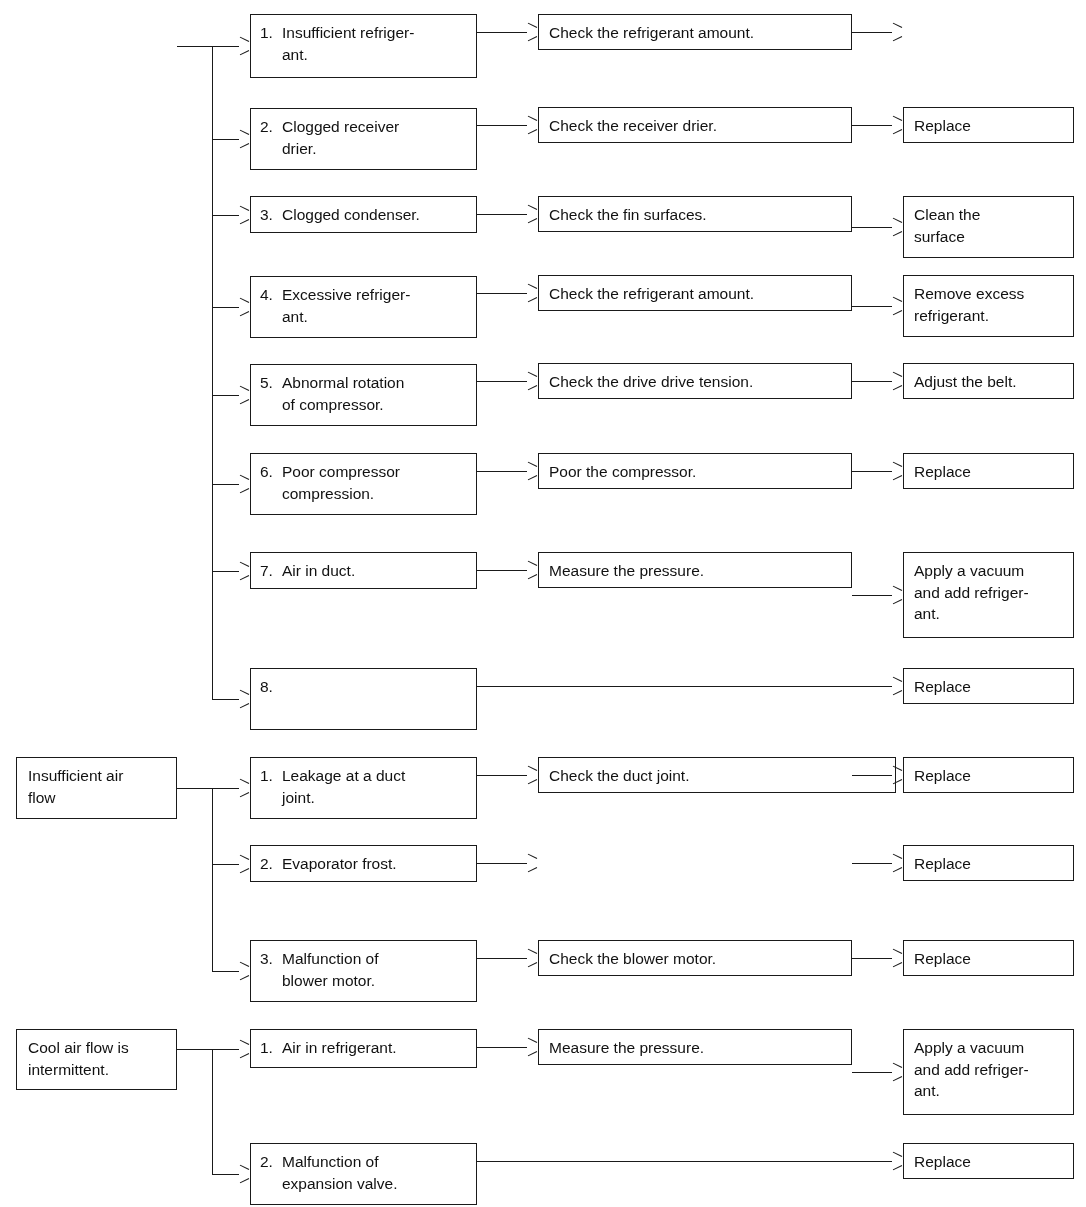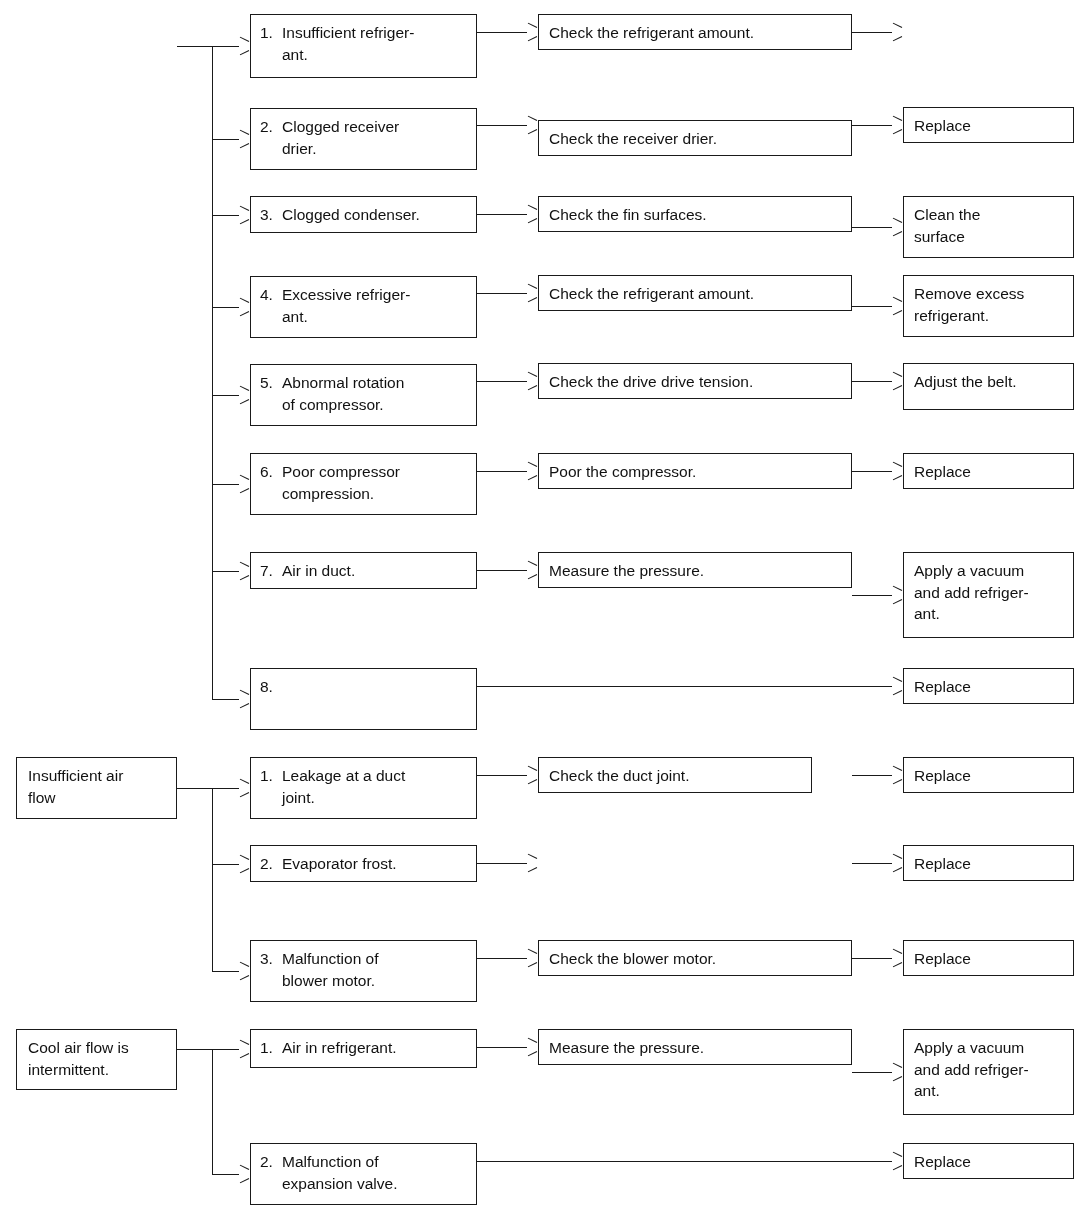--- a/index.html
+++ b/index.html
@@ -104,21 +104,21 @@
     <div class="arrowhead open" style="left: 527px; top: 27px;"></div>
     <div class="node check" style="left: 538px; top: 14px; width: 314px; height: 36px;"><span>Check the refrigerant amount.</span></div>
     <div class="edge h" style="left: 852px; top: 32px; width: 40px;"></div>
     <div class="arrowhead open" style="left: 892px; top: 27px;"></div>
     <div class="edge h" style="left: 212px; top: 139px; width: 27px;"></div>
     <div class="arrowhead open" style="left: 239px; top: 134px;"></div>
     <div class="node cause" style="left: 250px; top: 108px; width: 227px; height: 62px;"><div class="cause-inner"><span class="cause-num">2.</span><span class="cause-text">Clogged receiver
 drier.</span></div></div>
     <div class="edge h" style="left: 477px; top: 125px; width: 50px;"></div>
     <div class="arrowhead open" style="left: 527px; top: 120px;"></div>
-    <div class="node check" style="left: 538px; top: 120px; width: 314px; height: 36px;"><span>Check the receiver drier.</span></div>
+    <div class="node check" style="left: 538px; top: 107px; width: 314px; height: 36px;"><span>Check the receiver drier.</span></div>
     <div class="edge h" style="left: 852px; top: 125px; width: 40px;"></div>
     <div class="arrowhead open" style="left: 892px; top: 120px;"></div>
     <div class="node action" style="left: 903px; top: 107px; width: 171px; height: 36px;"><span>Replace</span></div>
     <div class="edge h" style="left: 212px; top: 215px; width: 27px;"></div>
     <div class="arrowhead open" style="left: 239px; top: 210px;"></div>
     <div class="node cause" style="left: 250px; top: 196px; width: 227px; height: 37px;"><div class="cause-inner"><span class="cause-num">3.</span><span class="cause-text">Clogged condenser.</span></div></div>
     <div class="edge h" style="left: 477px; top: 214px; width: 50px;"></div>
     <div class="arrowhead open" style="left: 527px; top: 209px;"></div>
     <div class="node check" style="left: 538px; top: 196px; width: 314px; height: 36px;"><span>Check the fin surfaces.</span></div>
     <div class="edge h" style="left: 852px; top: 227px; width: 40px;"></div>
@@ -138,21 +138,21 @@
 refrigerant.</span></div>
     <div class="edge h" style="left: 212px; top: 395px; width: 27px;"></div>
     <div class="arrowhead open" style="left: 239px; top: 390px;"></div>
     <div class="node cause" style="left: 250px; top: 364px; width: 227px; height: 62px;"><div class="cause-inner"><span class="cause-num">5.</span><span class="cause-text">Abnormal rotation
 of compressor.</span></div></div>
     <div class="edge h" style="left: 477px; top: 381px; width: 50px;"></div>
     <div class="arrowhead open" style="left: 527px; top: 376px;"></div>
     <div class="node check" style="left: 538px; top: 363px; width: 314px; height: 36px;"><span>Check the drive drive tension.</span></div>
     <div class="edge h" style="left: 852px; top: 381px; width: 40px;"></div>
     <div class="arrowhead open" style="left: 892px; top: 376px;"></div>
-    <div class="node action" style="left: 903px; top: 363px; width: 171px; height: 47px;"><span>Adjust the belt.</span></div>
+    <div class="node action" style="left: 903px; top: 363px; width: 171px; height: 36px;"><span>Adjust the belt.</span></div>
     <div class="edge h" style="left: 212px; top: 484px; width: 27px;"></div>
     <div class="arrowhead open" style="left: 239px; top: 479px;"></div>
     <div class="node cause" style="left: 250px; top: 453px; width: 227px; height: 62px;"><div class="cause-inner"><span class="cause-num">6.</span><span class="cause-text">Poor compressor
 compression.</span></div></div>
     <div class="edge h" style="left: 477px; top: 471px; width: 50px;"></div>
     <div class="arrowhead open" style="left: 527px; top: 466px;"></div>
     <div class="node check" style="left: 538px; top: 453px; width: 314px; height: 36px;"><span>Poor the compressor.</span></div>
     <div class="edge h" style="left: 852px; top: 471px; width: 40px;"></div>
     <div class="arrowhead open" style="left: 892px; top: 466px;"></div>
     <div class="node action" style="left: 903px; top: 453px; width: 171px; height: 36px;"><span>Replace</span></div>
@@ -176,21 +176,21 @@
     <div class="node sym" style="left: 16px; top: 757px; width: 161px; height: 62px;"><span>Insufficient air
 flow</span></div>
     <div class="edge h" style="left: 177px; top: 788px; width: 35px;"></div>
     <div class="edge v" style="left: 212px; top: 788px; height: 183px;"></div>
     <div class="edge h" style="left: 212px; top: 788px; width: 27px;"></div>
     <div class="arrowhead open" style="left: 239px; top: 783px;"></div>
     <div class="node cause" style="left: 250px; top: 757px; width: 227px; height: 62px;"><div class="cause-inner"><span class="cause-num">1.</span><span class="cause-text">Leakage at a duct
 joint.</span></div></div>
     <div class="edge h" style="left: 477px; top: 775px; width: 50px;"></div>
     <div class="arrowhead open" style="left: 527px; top: 770px;"></div>
-    <div class="node check" style="left: 538px; top: 757px; width: 274px; height: 36px;"><span>Check the duct joint.</span></div>
+    <div class="node check" style="left: 538px; top: 757px; width: 358px; height: 36px;"><span>Check the duct joint.</span></div>
     <div class="edge h" style="left: 852px; top: 775px; width: 40px;"></div>
     <div class="arrowhead open" style="left: 892px; top: 770px;"></div>
     <div class="node action" style="left: 903px; top: 757px; width: 171px; height: 36px;"><span>Replace</span></div>
     <div class="edge h" style="left: 212px; top: 864px; width: 27px;"></div>
     <div class="arrowhead open" style="left: 239px; top: 859px;"></div>
     <div class="node cause" style="left: 250px; top: 845px; width: 227px; height: 37px;"><div class="cause-inner"><span class="cause-num">2.</span><span class="cause-text">Evaporator frost.</span></div></div>
     <div class="edge h" style="left: 477px; top: 863px; width: 50px;"></div>
     <div class="arrowhead open" style="left: 527px; top: 858px;"></div>
     <div class="edge h" style="left: 852px; top: 863px; width: 40px;"></div>
     <div class="arrowhead open" style="left: 892px; top: 858px;"></div>

